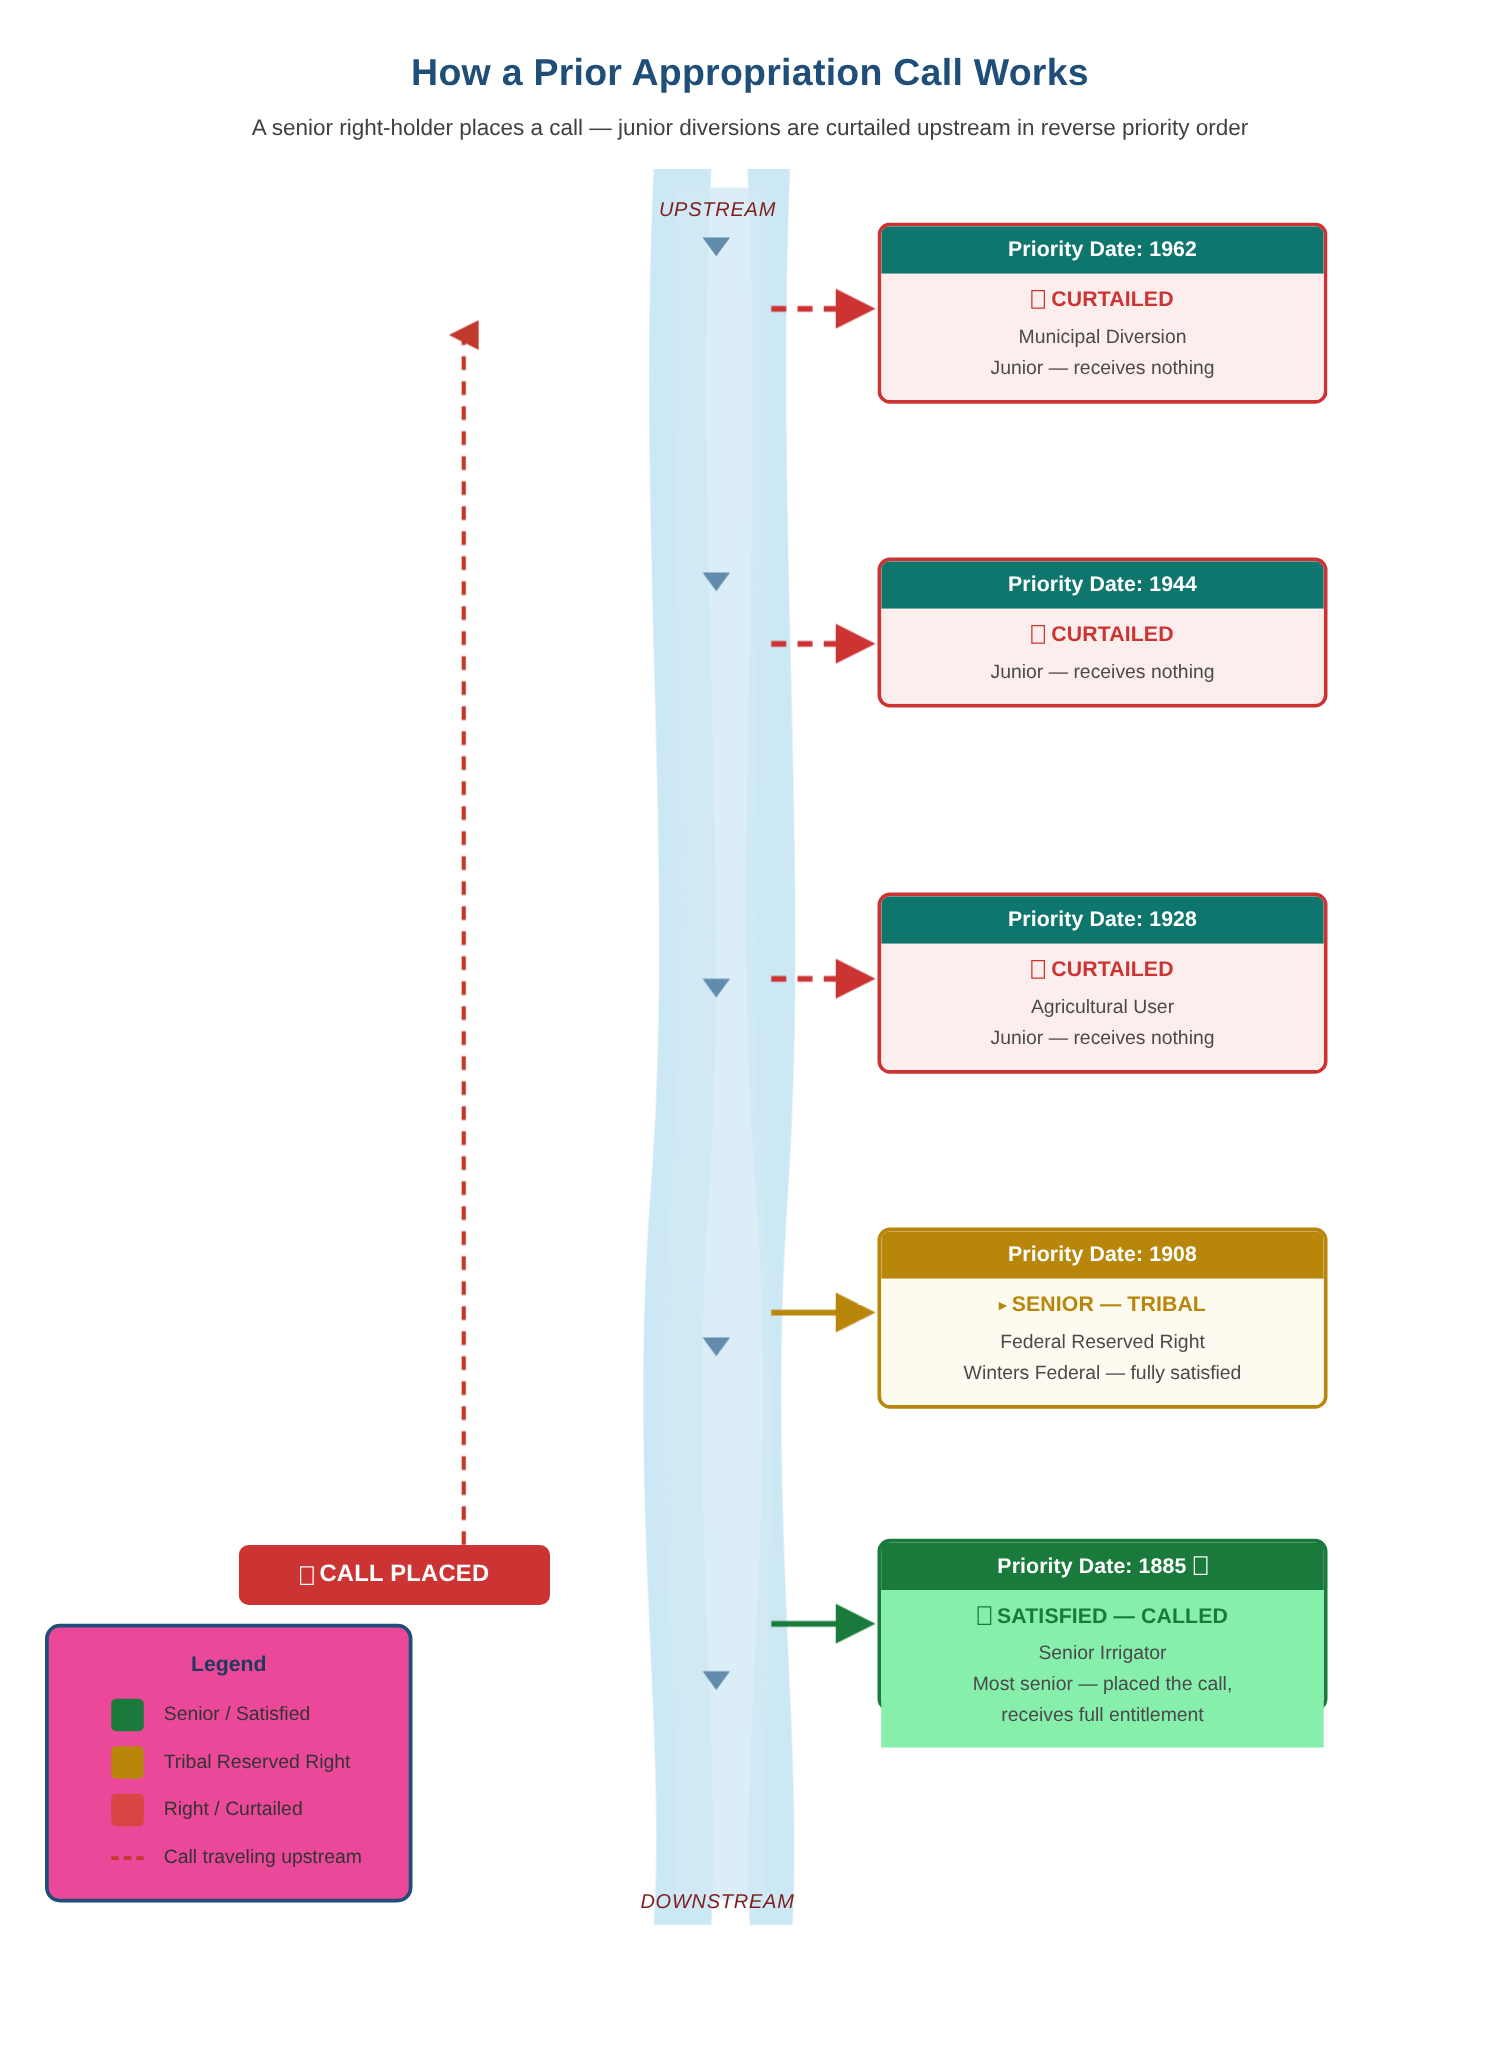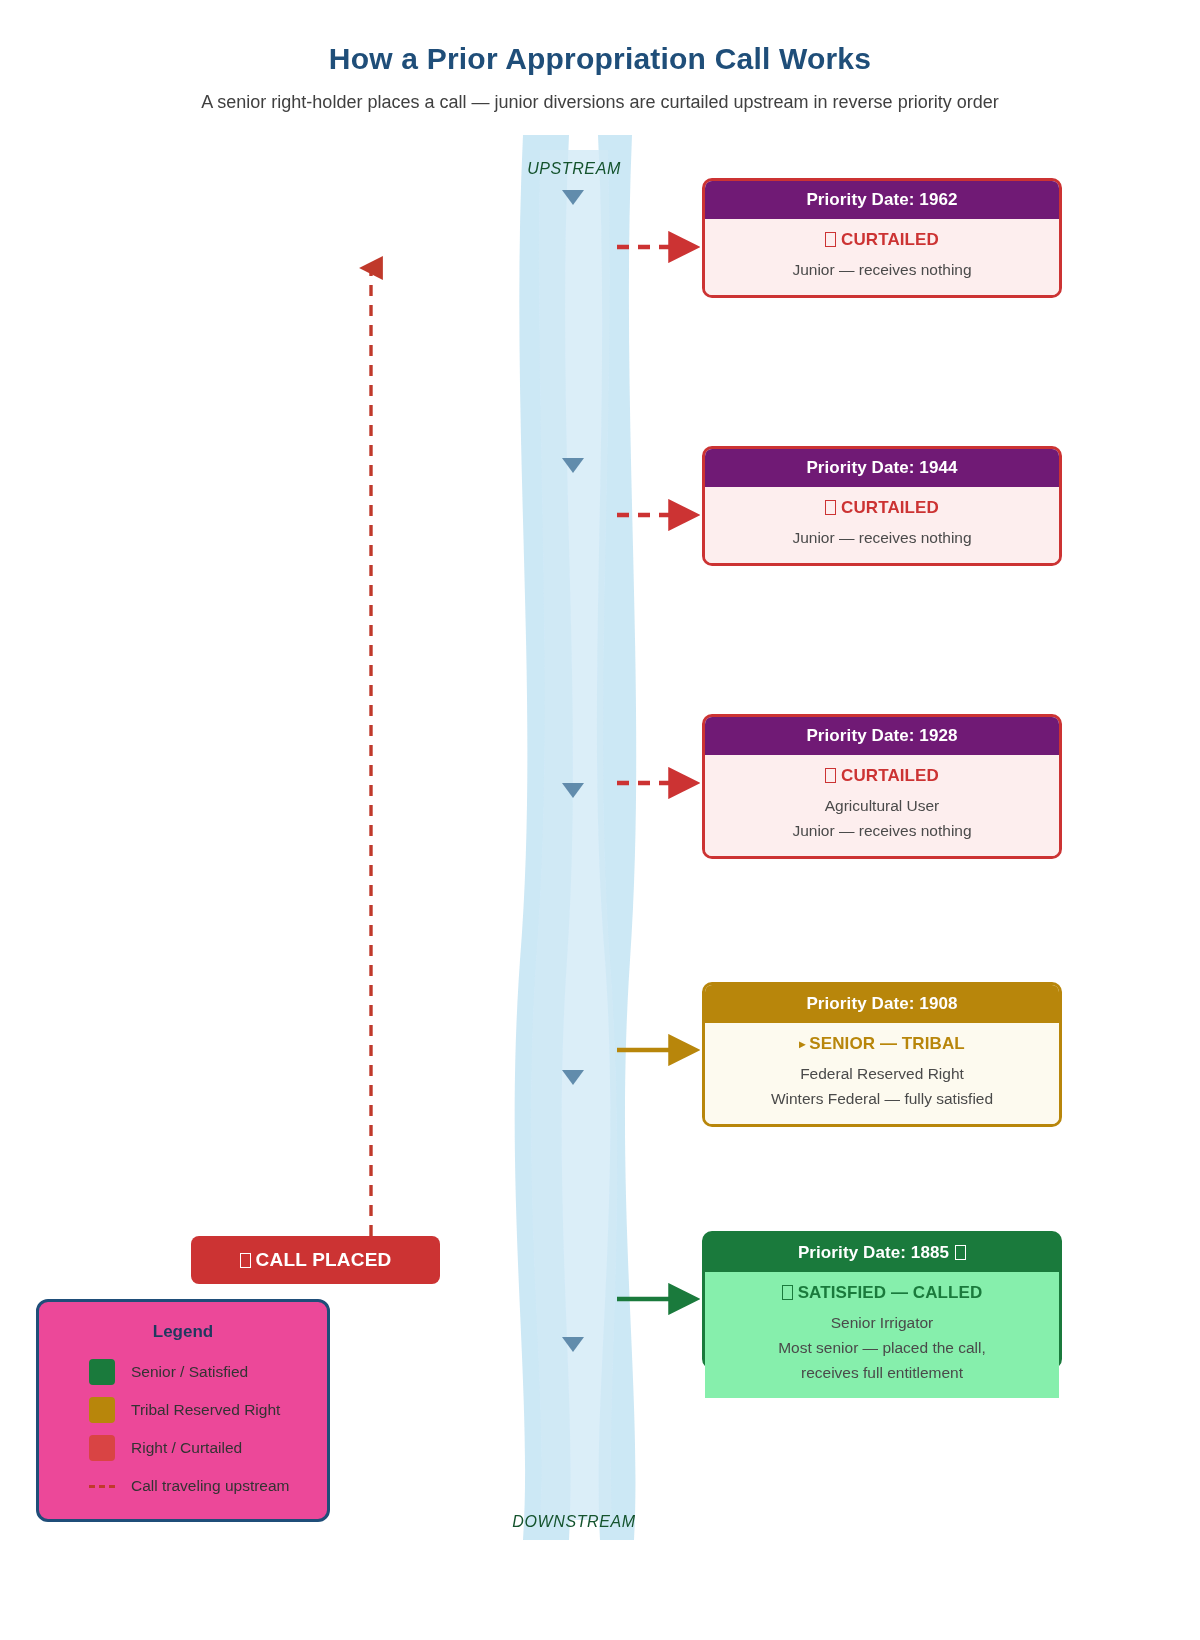--- a/index.html
+++ b/index.html
@@ -22,21 +22,21 @@
   .subtitle{
     position:absolute;left:0;top:92px;width:1200px;
     text-align:center;
     font-size:18px;color:#404040;
   }
 
   
   .river-svg{position:absolute;left:0;top:0;width:1200px;height:1640px;}
   .river-label{
     position:absolute;text-align:center;width:300px;
-    font-size:16px;font-style:italic;color:#14532d;
+    font-size:16px;font-style:italic;color:#7f1d1d;
     letter-spacing:.6px;
   }
   .river-label.up{left:424px;top:160px;}
   .river-label.down{left:424px;top:1513px;}
 
   .flow-arrow{
     position:absolute;width:0;height:0;
     border-left:11px solid transparent;
     border-right:11px solid transparent;
     border-top:15px solid #5b86a8;
@@ -77,21 +77,21 @@
     border:1.4px solid currentColor;
     vertical-align:-2px;
     margin-right:5px;
     box-sizing:border-box;
   }
   .tofu.trail{margin-right:0;margin-left:6px;}
   .tri-glyph{font-size:12px;vertical-align:1px;margin-right:4px;}
 
   
   .card.red{border-color:#cc3333;}
-  .card.red .card-head{background:#701a75;}
+  .card.red .card-head{background:#0f766e;}
   .card.red .card-body{background:#fdeeee;}
   .card.red .card-status{color:#cc3333;}
   
   .card.gold{border-color:#b8860b;}
   .card.gold .card-head{background:#b8860b;}
   .card.gold .card-body{background:#fdfaef;}
   .card.gold .card-status{color:#b8860b;}
   
   .card.green{border-color:#1a7a3c;}
   .card.green .card-head{background:#1a7a3c;}
@@ -206,20 +206,21 @@
   <div class="flow-arrow" style="left:562px;top:783px;"></div>
   <div class="flow-arrow" style="left:562px;top:1070px;"></div>
   <div class="flow-arrow" style="left:562px;top:1337px;"></div>
 
   <div class="card red" style="left:702px;top:178px;">
     <div class="card-head">Priority Date: 1962</div>
     <div class="card-body">
       <div class="card-status">
         <span class="tofu"></span><span>CURTAILED</span>
       </div>
+      <div class="card-line">Municipal Diversion</div>
       <div class="card-line">Junior — receives nothing</div>
     </div>
   </div>
 
   <div class="card red" style="left:702px;top:446px;">
     <div class="card-head">Priority Date: 1944</div>
     <div class="card-body">
       <div class="card-status">
         <span class="tofu"></span><span>CURTAILED</span>
       </div>

